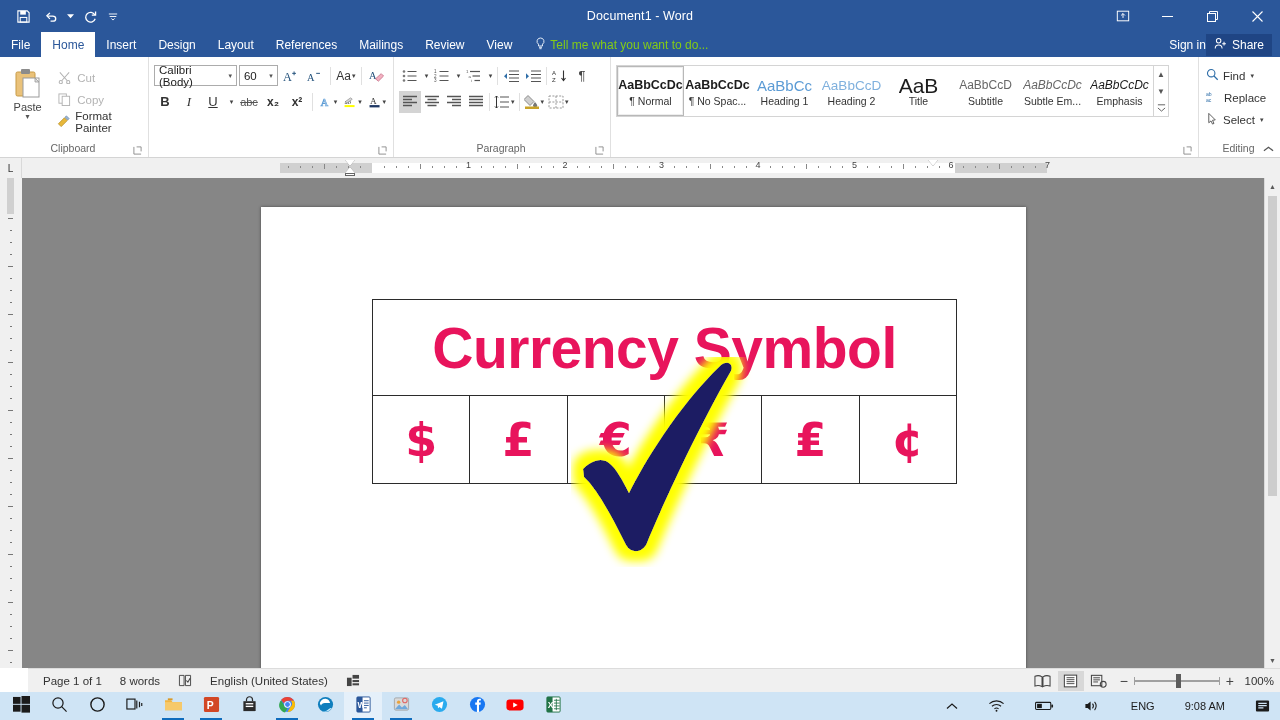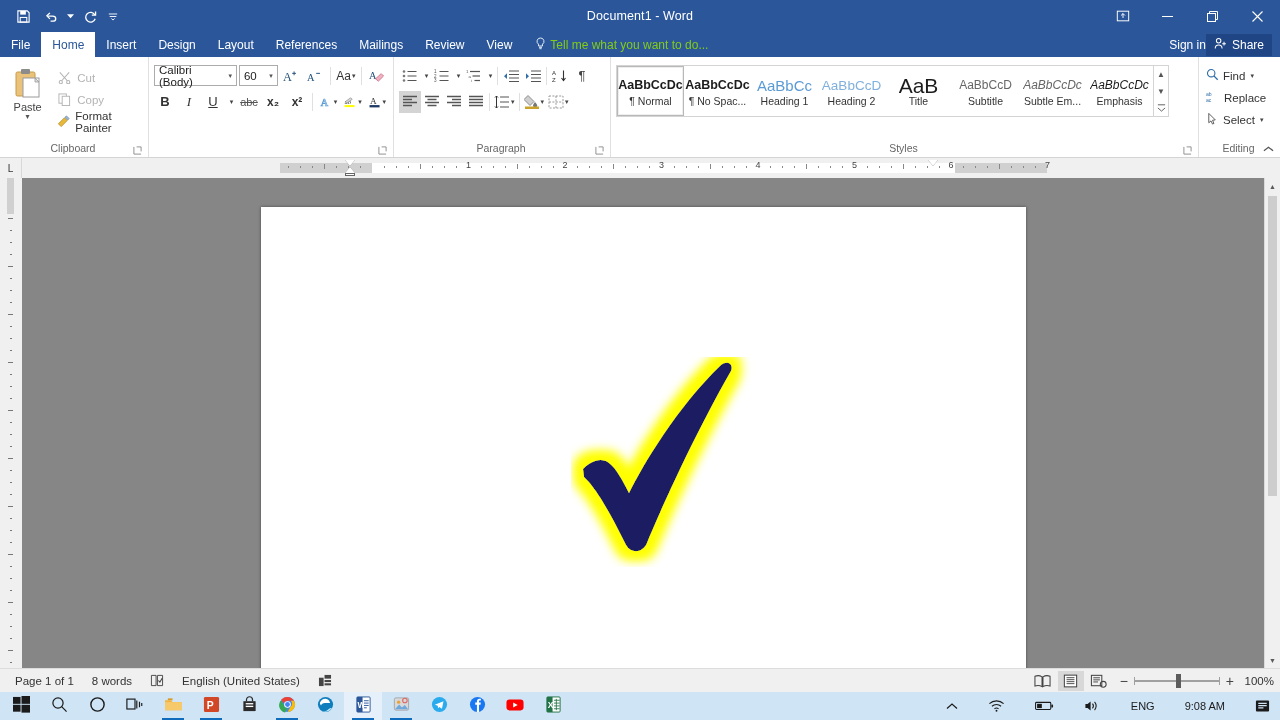--- a/index.html
+++ b/index.html
@@ -196,21 +196,21 @@
   }
   .vs-arrow { height:16px; display:flex; align-items:center; justify-content:center; font-size:7px; color:#5a5a5a; }
   .vs-thumb { background:#cdcdcd; margin:0 3px; }
   .vs-track { flex:1; position:relative; }
   .doc-btns { position:absolute; right:2px; bottom:28px; width:12px; }
 
   
   .statusbar {
     height:24px; background:#f0f0f0; border-top:1px solid #dcdcdc;
     display:flex; align-items:center; font-size:11.5px; color:#333;
-    padding:0 6px; flex:0 0 24px; gap:0;
+    padding:0 6px; flex:0 0 24px; gap:0;margin-left:28px;
   }
   .sb-item { padding:0 9px; height:22px; display:flex; align-items:center; gap:5px; }
   .sb-right { margin-left:auto; display:flex; align-items:center; gap:2px; }
   .view-btn { width:26px; height:20px; display:flex; align-items:center; justify-content:center; color:#333; }
   .view-btn.active { background:#d8d8d8; }
   .zoom-slider { display:flex; align-items:center; gap:6px; padding:0 6px; }
   .zs-track { width:86px; height:2px; background:#a0a0a0; position:relative; }
   .zs-tick { position:absolute; top:-3px; width:1px; height:8px; background:#a0a0a0; }
   .zs-thumb { position:absolute; left:42px; top:-6px; width:5px; height:14px; background:#5c5c5c; }
   .zoom-pct { min-width:32px; text-align:right; font-size:11.5px; }
@@ -641,21 +641,20 @@
             <div class="ss-btn">▲</div>
             <div class="ss-btn">▼</div>
             <div class="ss-btn">
               <svg width="9" height="9" viewBox="0 0 10 10">
                   <path d="M1 2h8M1 5.5l4 3.5 4-3.5" stroke="#555" stroke-width="1" fill="none"></path>
                 </svg>
             </div>
           </div>
         </div>
       </div>
-      <div class="group-label">Styles</div>
       <div class="dlg-launcher">
         <svg width="9" height="9" viewBox="0 0 10 10">
             <path d="M1 1v8h8" fill="none" stroke="#888" stroke-width="1"></path>
             <path d="M4 1h5v5" fill="none" stroke="#888" stroke-width="1"></path>
           </svg>
       </div>
     </div>
 
     <div class="group g-editing">
       <div class="group-body">
@@ -821,20 +820,35 @@
           <span class="vr-dot" style="top: 448px;"></span>
           <span class="vr-dot" style="top: 460px;"></span>
           <span class="vr-tick" style="top: 472px;"></span>
           <span class="vr-dot" style="top: 484px;"></span>
         </div>
     </div>
 
     <div class="canvas">
       <div class="page">
 
+        <table class="doc-table">
+          <tbody>
+              <tr>
+            <td class="tcell-title" colspan="6">Currency Symbol</td>
+          </tr>
+          <tr>
+            <td class="tcell-sym">$</td>
+            <td class="tcell-sym">£</td>
+            <td class="tcell-sym">€</td>
+            <td class="tcell-sym">₹</td>
+            <td class="tcell-sym">₤</td>
+            <td class="tcell-sym">¢</td>
+          </tr>
+        </tbody>
+          </table>
 
         <div class="checkmark">
           <svg width="190" height="210" viewBox="0 0 190 210">
             <defs>
               <filter id="glow" x="-40%" y="-40%" width="180%" height="180%">
                 <feMorphology operator="dilate" radius="7" in="SourceAlpha" result="fat"></feMorphology>
                 <feGaussianBlur in="fat" stdDeviation="6" result="blurred"></feGaussianBlur>
                 <feFlood flood-color="#ffff00" result="yc"></feFlood>
                 <feComposite in="yc" in2="blurred" operator="in" result="glowc"></feComposite>
                 <feMerge>

